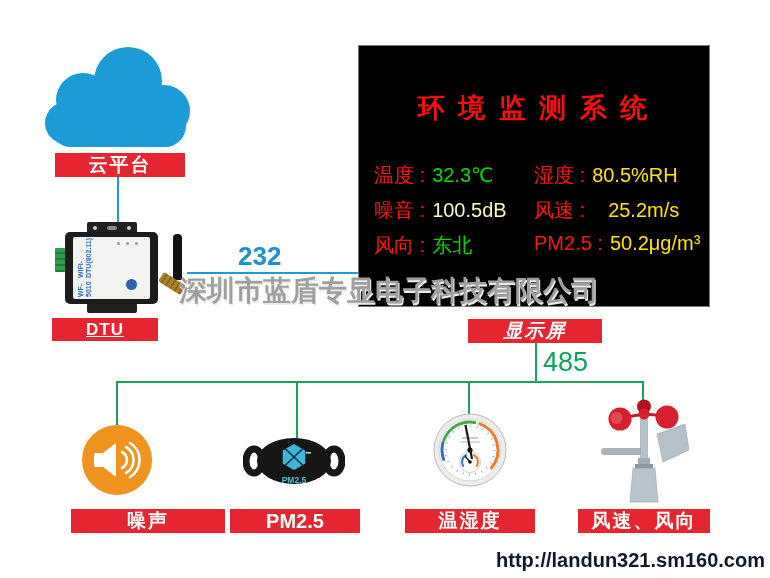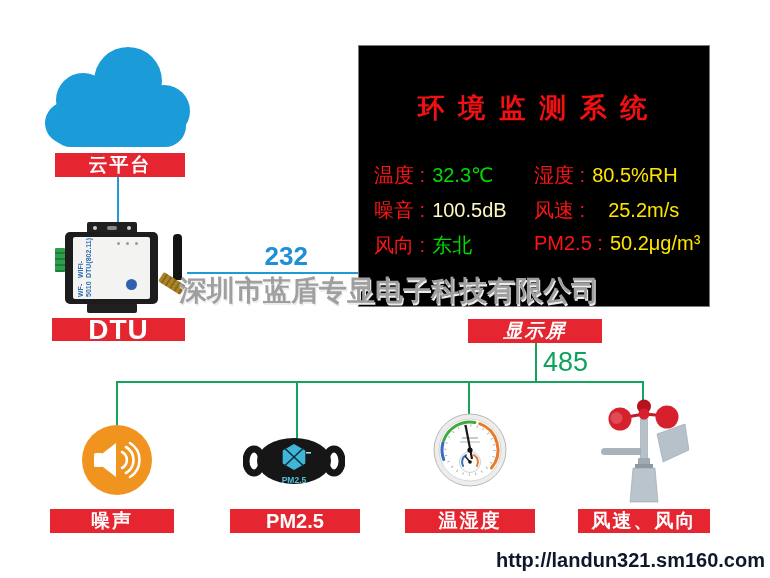--- a/index.html
+++ b/index.html
@@ -65,26 +65,26 @@
       <span>WF-5010</span>
       <span>WIFI-DTU(802.11)</span>
     </div>
     <div class="dtu-part" style="left:62px;top:20px;width:3px;height:3px;background:#9a9a9a;border-radius:50%;"></div>
     <div class="dtu-part" style="left:71px;top:20px;width:3px;height:3px;background:#9a9a9a;border-radius:50%;"></div>
     <div class="dtu-part" style="left:80px;top:20px;width:3px;height:3px;background:#9a9a9a;border-radius:50%;"></div>
     <div class="dtu-part" style="left:71px;top:57px;width:11px;height:11px;background:#2c63ae;border-radius:50%;"></div>
     <div class="dtu-part" style="left:118px;top:12px;width:9px;height:46px;background:#141414;border-radius:4px 4px 1px 1px;"></div>
     <div class="dtu-part" style="left:104px;top:56px;width:26px;height:11px;background:repeating-linear-gradient(90deg,#ab8327 0 3px,#8a681c 3px 5px);transform:rotate(32deg);border-radius:2px;"></div>
   </div>
-  <div class="banner" style="left:52px;top:318px;width:133px;height:23px;font-size:28px;letter-spacing:1px;text-decoration:underline;">
+  <div class="banner" style="left:52px;top:318px;width:106px;height:23px;font-size:17px;letter-spacing:1px;text-decoration:underline;">
     <span>DTU</span>
   </div>
 
   <div class="blue-line" style="left:187px;top:272px;width:171px;height:2px;"></div>
-  <div class="link-label-blue" style="left:238px;top:241px;width:70px;text-align:right;">
+  <div class="link-label-blue" style="left:238px;top:241px;width:70px;text-align:left;">
     <span>232</span>
   </div>
 
   <div id="display-panel">
     <div class="disp-title">环 境 监 测 系 统</div>
     <div class="disp-cell" style="left:15px;top:116px;">
       <span class="lbl">温度 :</span><span class="val" style="color: rgb(0, 220, 0);">32.3℃</span>
     </div>
     <div class="disp-cell" style="left:175px;top:116px;">
       <span class="lbl">湿度 :</span><span class="val" style="color: rgb(255, 228, 0);">80.5%RH</span>
@@ -174,21 +174,21 @@
     <circle cx="45" cy="16" r="5.5" fill="#d6202e"></circle>
     <circle cx="21" cy="21" r="11.5" fill="#d6202e"></circle>
     <circle cx="17.5" cy="20" r="6" fill="#e04b56"></circle>
     <circle cx="68" cy="19" r="11.5" fill="#d6202e"></circle>
     <circle cx="71.5" cy="18" r="6" fill="#c5ololf" opacity="0"></circle>
     <rect x="39" y="60" width="12" height="9" rx="1" fill="#9fa9b2"></rect>
     <rect x="36" y="66" width="18" height="5" fill="#8e98a1"></rect>
     <polygon points="34,70 56,70 59,104 31,104" fill="#bac4cd" stroke="#99a3ac" stroke-width="0.6"></polygon>
   </svg>
 
-  <div class="banner" style="left:50px;top:509px;width:124px;height:24px;align-items:center;">
+  <div class="banner" style="left:71px;top:509px;width:154px;height:24px;align-items:center;">
     <span>噪声</span>
   </div>
   <div class="banner" style="left:230px;top:509px;width:130px;height:24px;font-size:20px;letter-spacing:0;">
     <span>PM2.5</span>
   </div>
   <div class="banner" style="left:405px;top:509px;width:130px;height:24px;">
     <span>温湿度</span>
   </div>
   <div class="banner" style="left:578px;top:509px;width:132px;height:24px;">
     <span>风速、风向</span>

